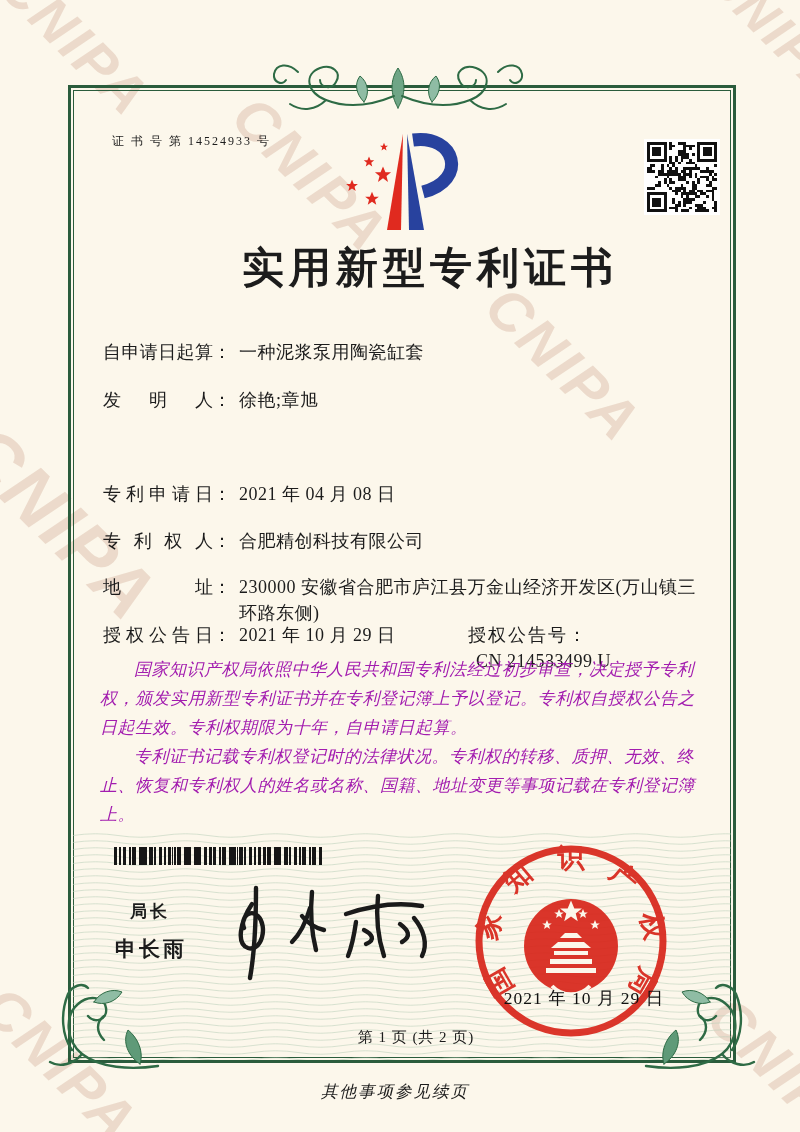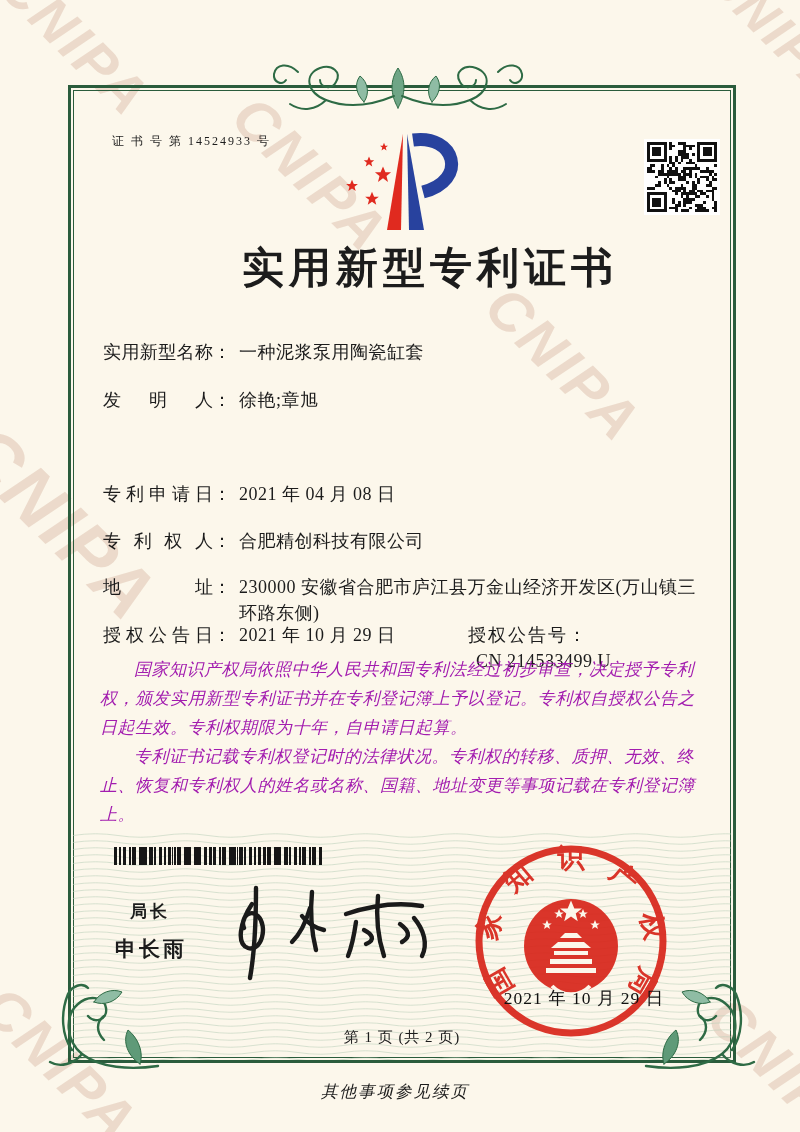--- a/index.html
+++ b/index.html
@@ -60,21 +60,21 @@
   .sig-name{
     position:absolute; left:115px; top:935px; font-size:21px; letter-spacing:3px; z-index:2;
     font-family:"Liberation Sans","DejaVu Sans",sans-serif; font-weight:600;
   }
   .seal-date{
     position:absolute; left:494px; top:986px; width:180px; text-align:center;
     font-size:17.5px; letter-spacing:1px; z-index:4; color:#111;
   }
   .pageinfo{
     position:absolute; left:68px; top:1028px; width:668px; text-align:center;
-    font-size:15px; letter-spacing:1px; z-index:2;
+    font-size:15px; letter-spacing:1px; z-index:2;padding-left:14px;
   }
   .contnote{
     position:absolute; left:0; top:1081px; width:790px; text-align:center;
     font-size:16.5px; font-style:italic; letter-spacing:2px; z-index:2;
   }
   .abs{ position:absolute; }
 </style>
 </head>
 <body>
 
@@ -370,21 +370,21 @@
         <rect x="19" y="24" width="1" height="1"></rect>
         <rect x="20" y="24" width="1" height="1"></rect>
         <rect x="21" y="24" width="1" height="1"></rect>
         <rect x="24" y="24" width="1" height="1"></rect>
       </g>
   </svg>
 
   <div class="title">实用新型专利证书</div>
 
   <div class="frow" style="top:339px">
-    <span class="flabel">实用新型名称</span><span class="fcolon">：</span><span class="fvalue">一种泥浆泵用陶瓷缸套</span>
+    <span class="flabel">自申请日起算</span><span class="fcolon">：</span><span class="fvalue">一种泥浆泵用陶瓷缸套</span>
   </div>
   <div class="frow" style="top:387px">
     <span class="flabel">发明人</span><span class="fcolon">：</span><span class="fvalue">徐艳;章旭</span>
   </div>
   <div class="frow" style="top:481px">
     <span class="flabel">专利申请日</span><span class="fcolon">：</span><span class="fvalue">2021 年 04 月 08 日</span>
   </div>
   <div class="frow" style="top:528px">
     <span class="flabel">专利权人</span><span class="fcolon">：</span><span class="fvalue">合肥精创科技有限公司</span>
   </div>

